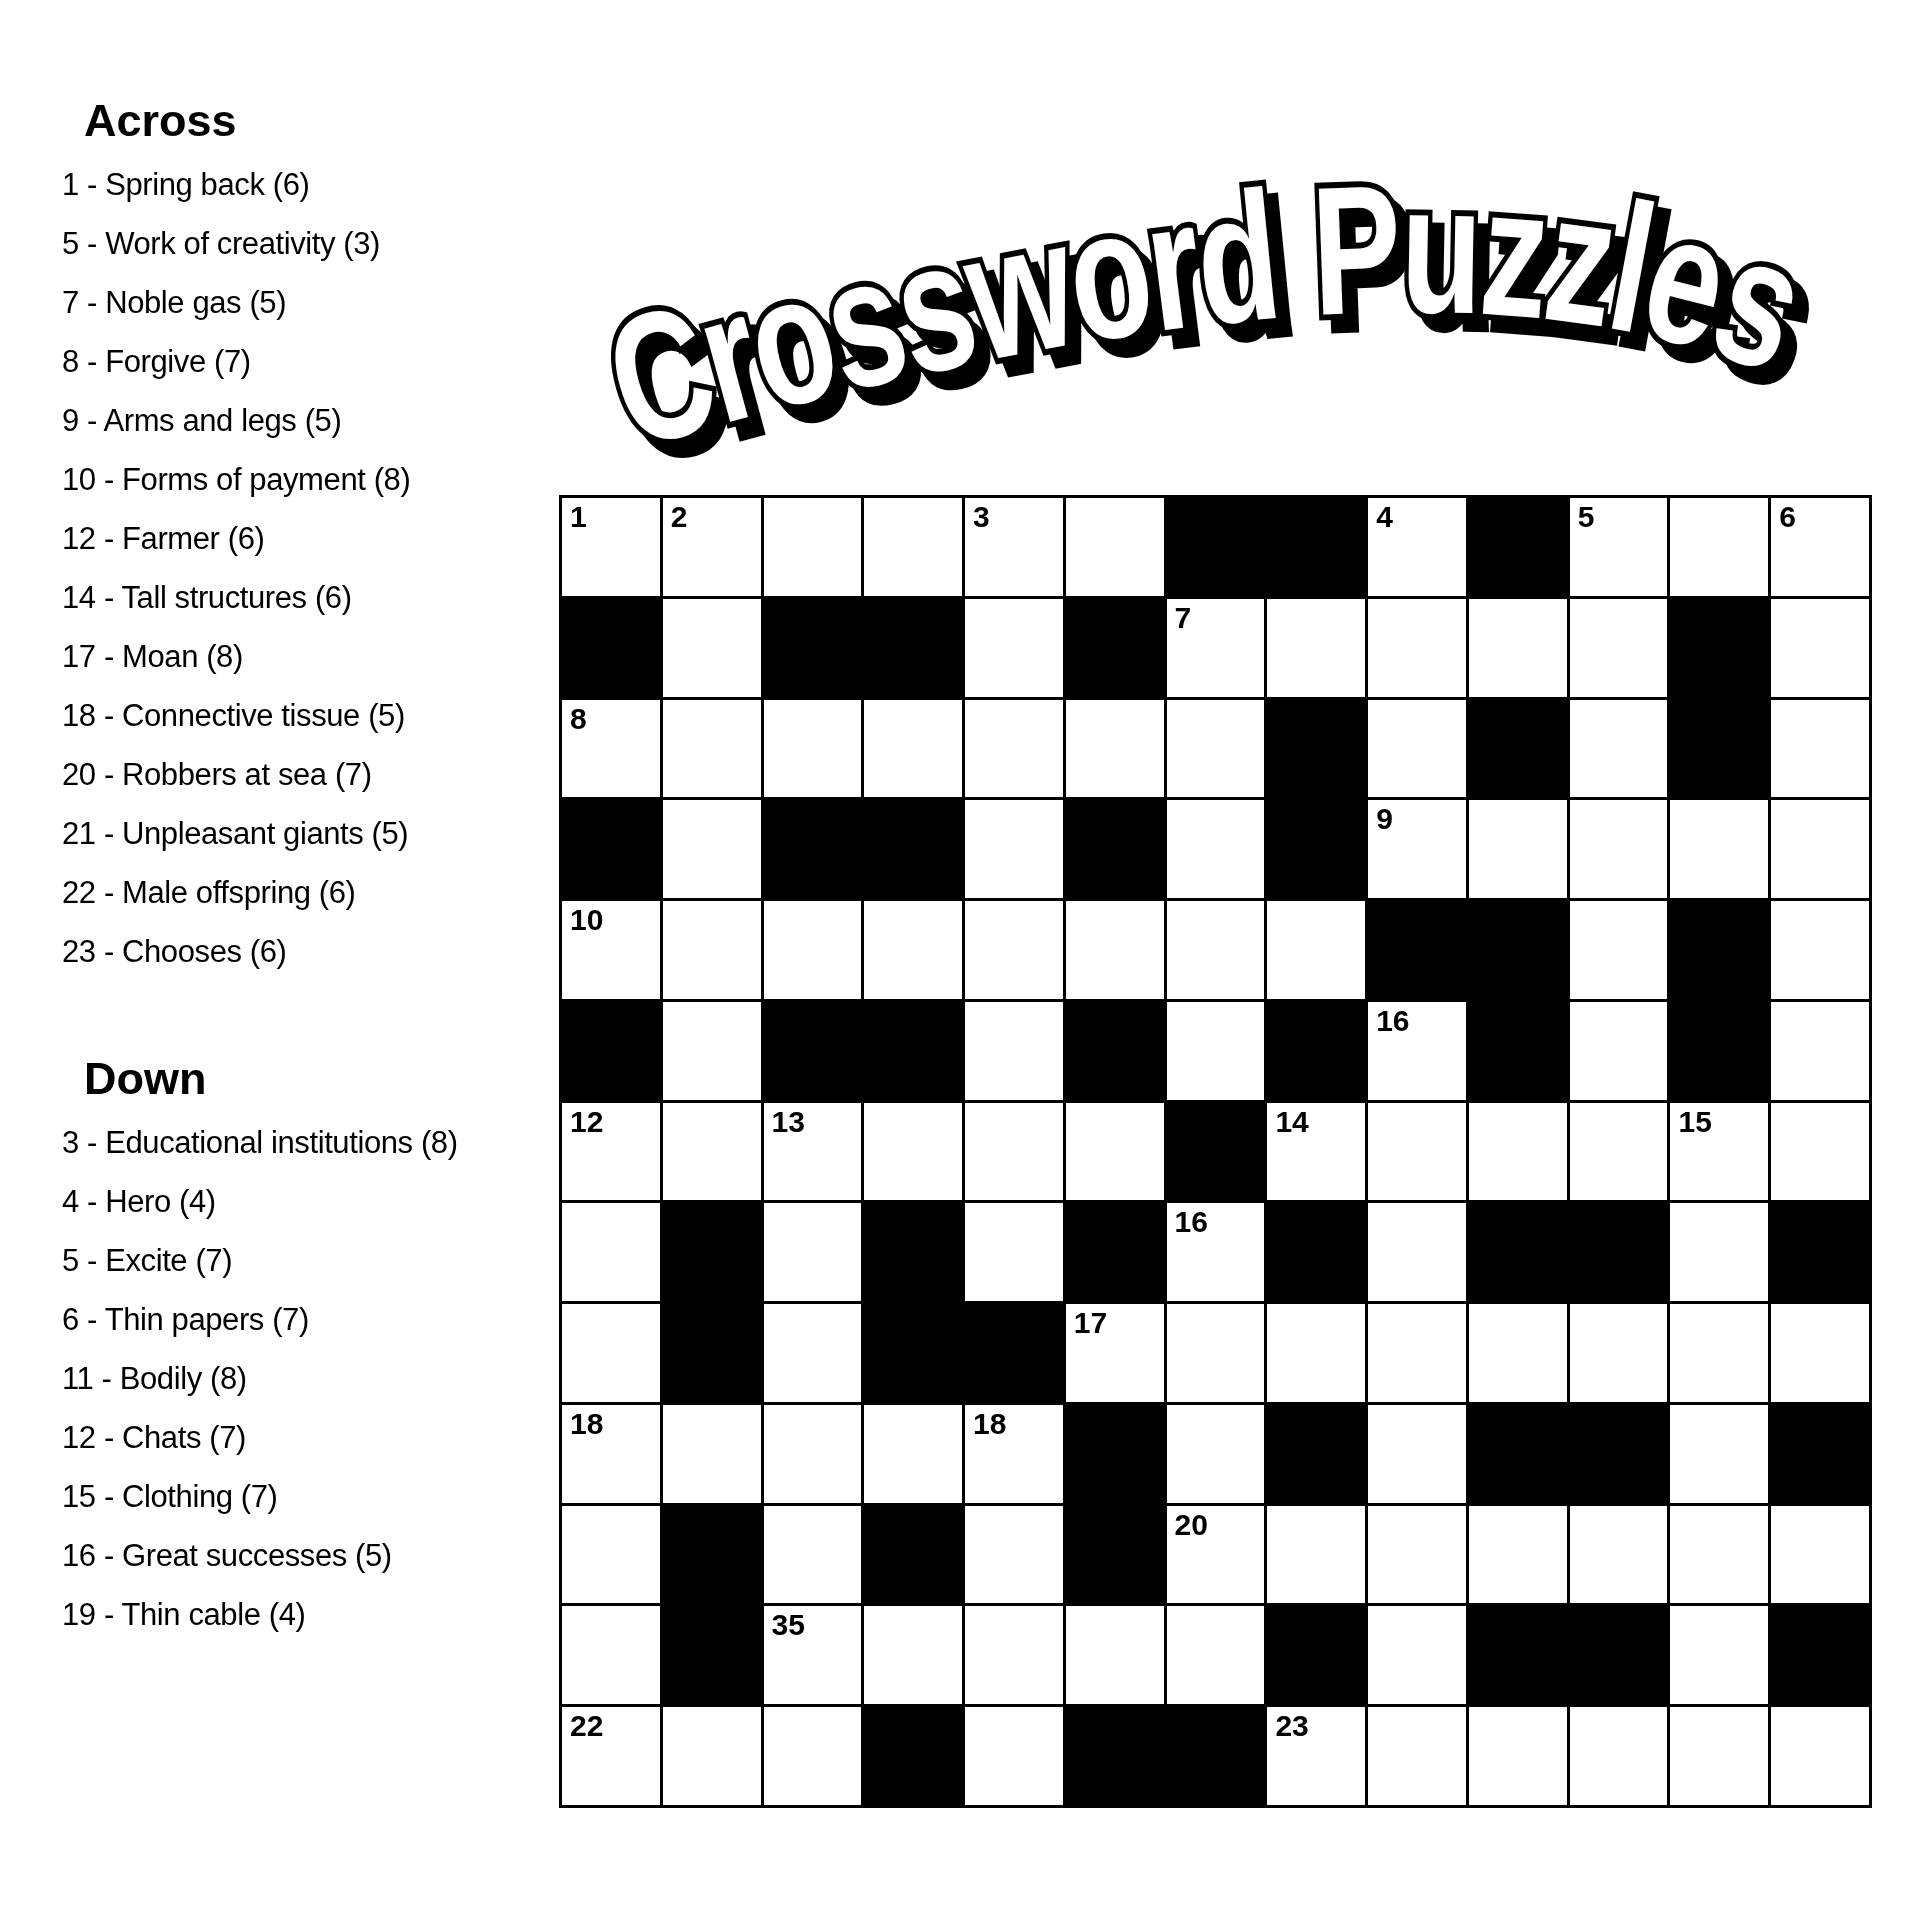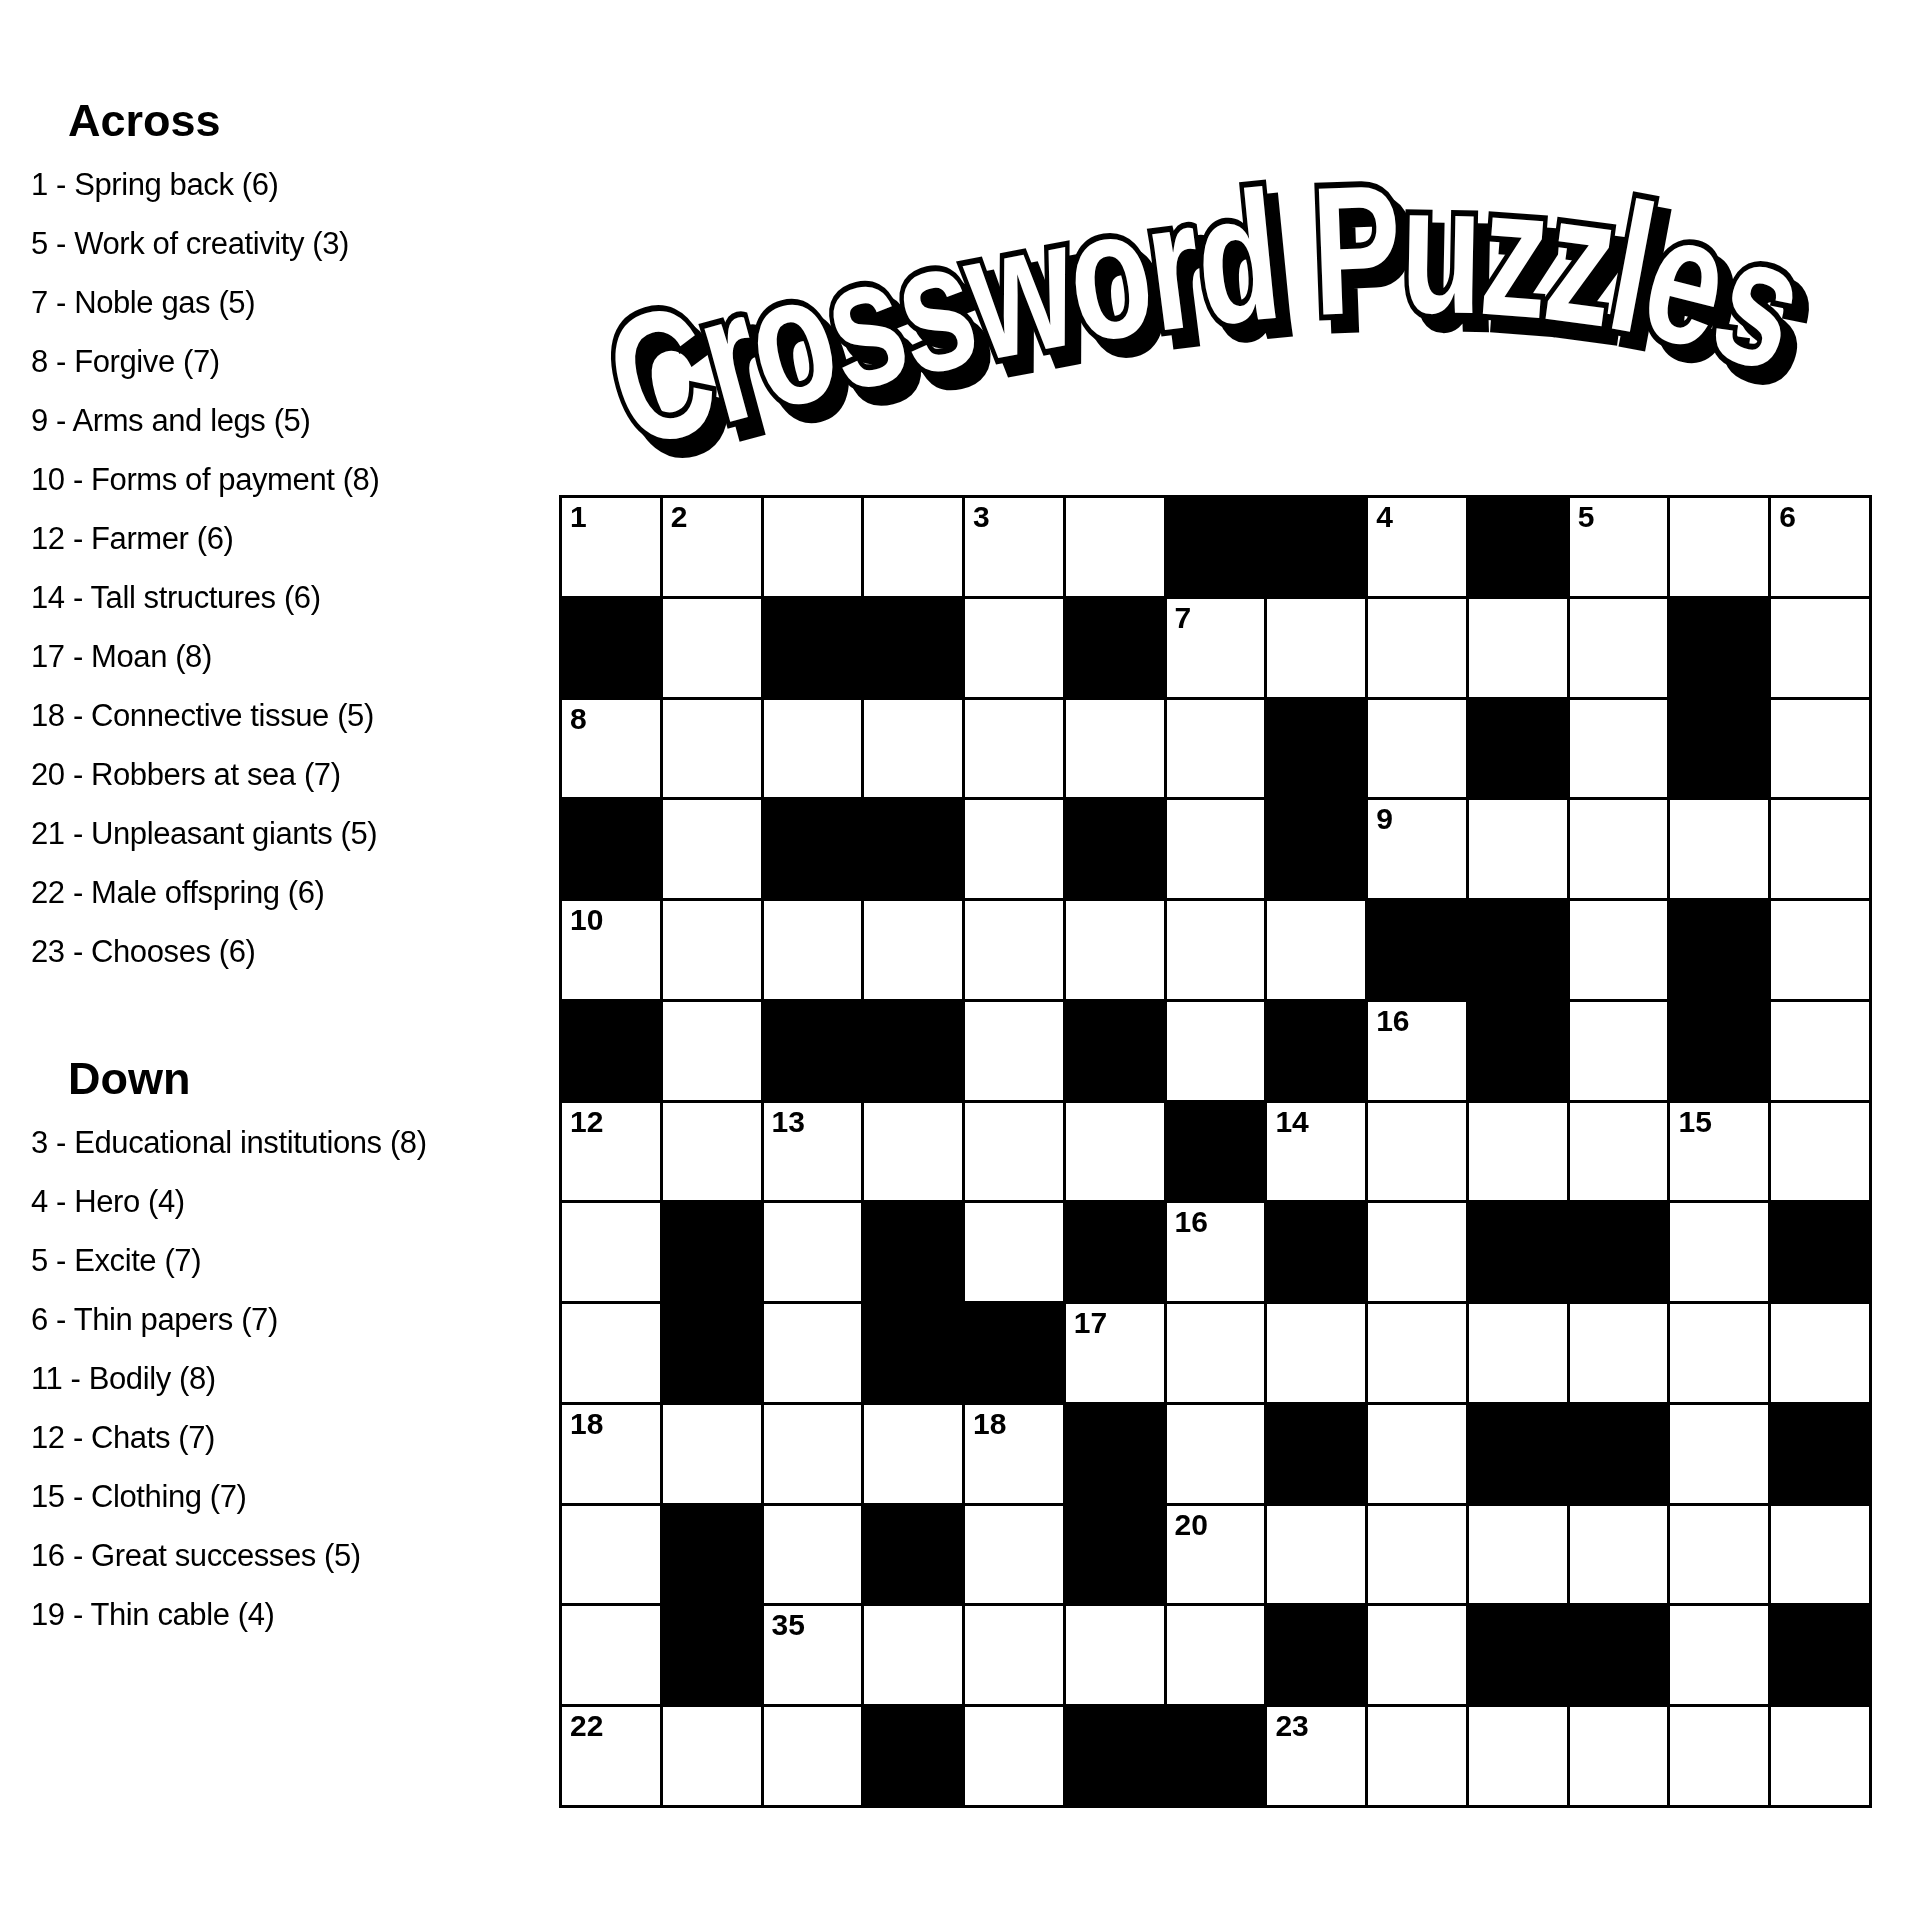--- a/index.html
+++ b/index.html
@@ -6,39 +6,40 @@
   .page {
     position:relative;
     width:1920px; height:1920px;
     background:#ffffff;
     font-family:"Liberation Sans","DejaVu Sans",sans-serif;
     color:#000;
     overflow:hidden;
   }
 
   
-  .clues { position:absolute; left:31px; }
+  .clues { position:absolute; left:47px; }
   .clues-across { top:95px; }
   .clues-down   { top:1053px; }
   .clues h2 {
     margin:0 0 8px 37px;
     font-size:45px;
     font-weight:bold;
     letter-spacing:0;
   }
   .clues ul {
     list-style:none;
     margin:0; padding:0;
     font-size:31px;
     letter-spacing:-0.4px;
   }
   .clues li {
     height:59px;
     line-height:59px;
     white-space:nowrap;
+    margin-left:15px;
   }
 
   
   .title-art {
     position:absolute;
     left:620px; top:160px;
     width:1190px; height:320px;
   }
   .title-art svg { display:block; width:100%; height:100%; overflow:visible; }
   .title-shadow textPath, .title-shadow {

